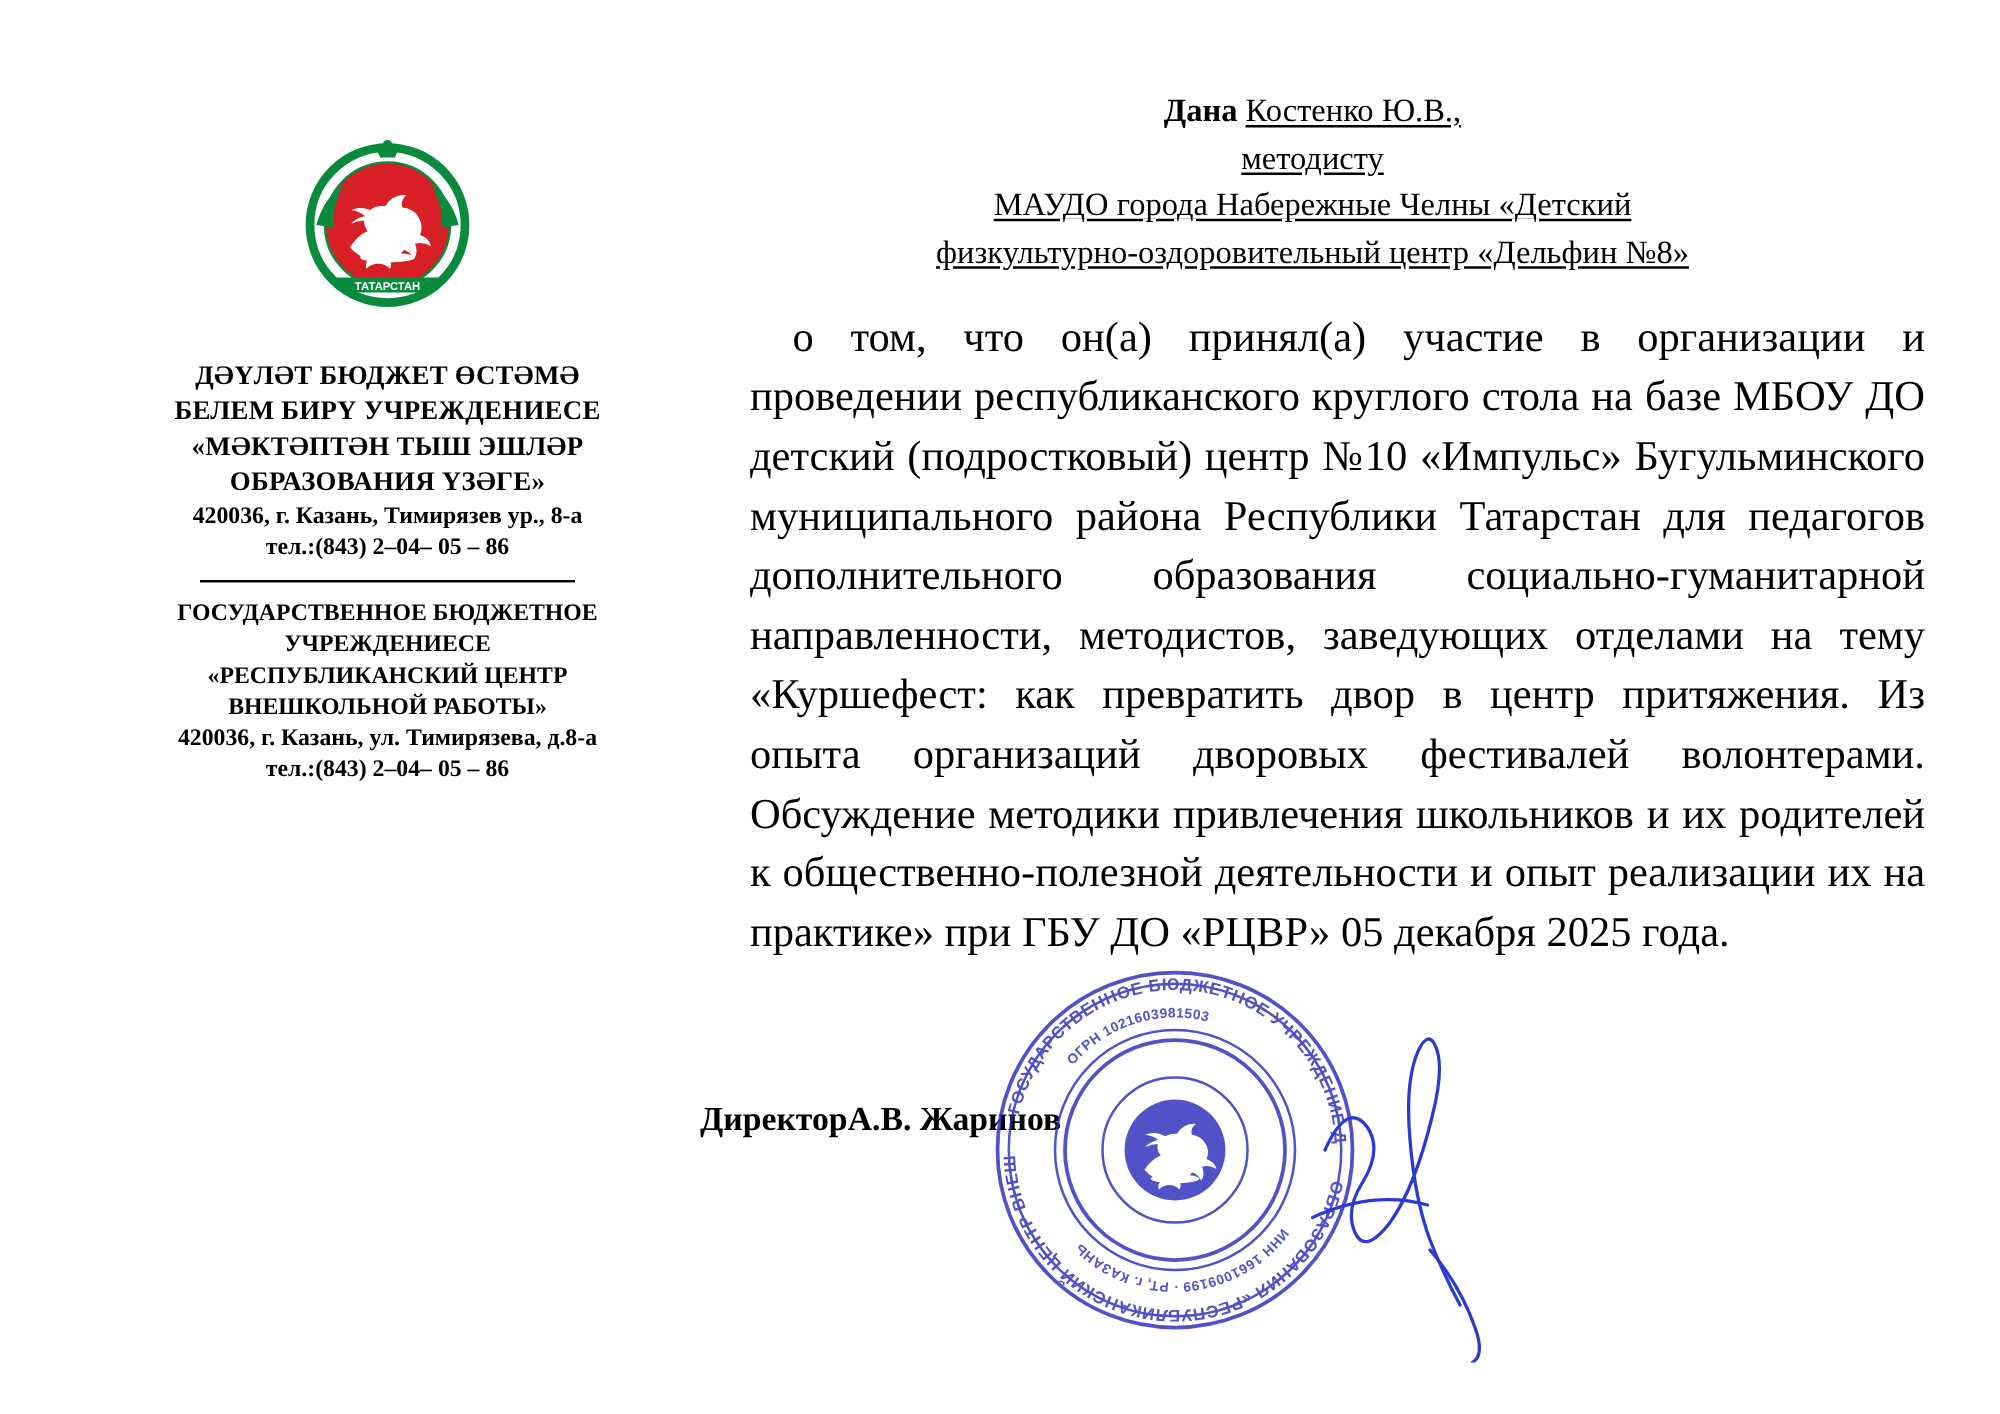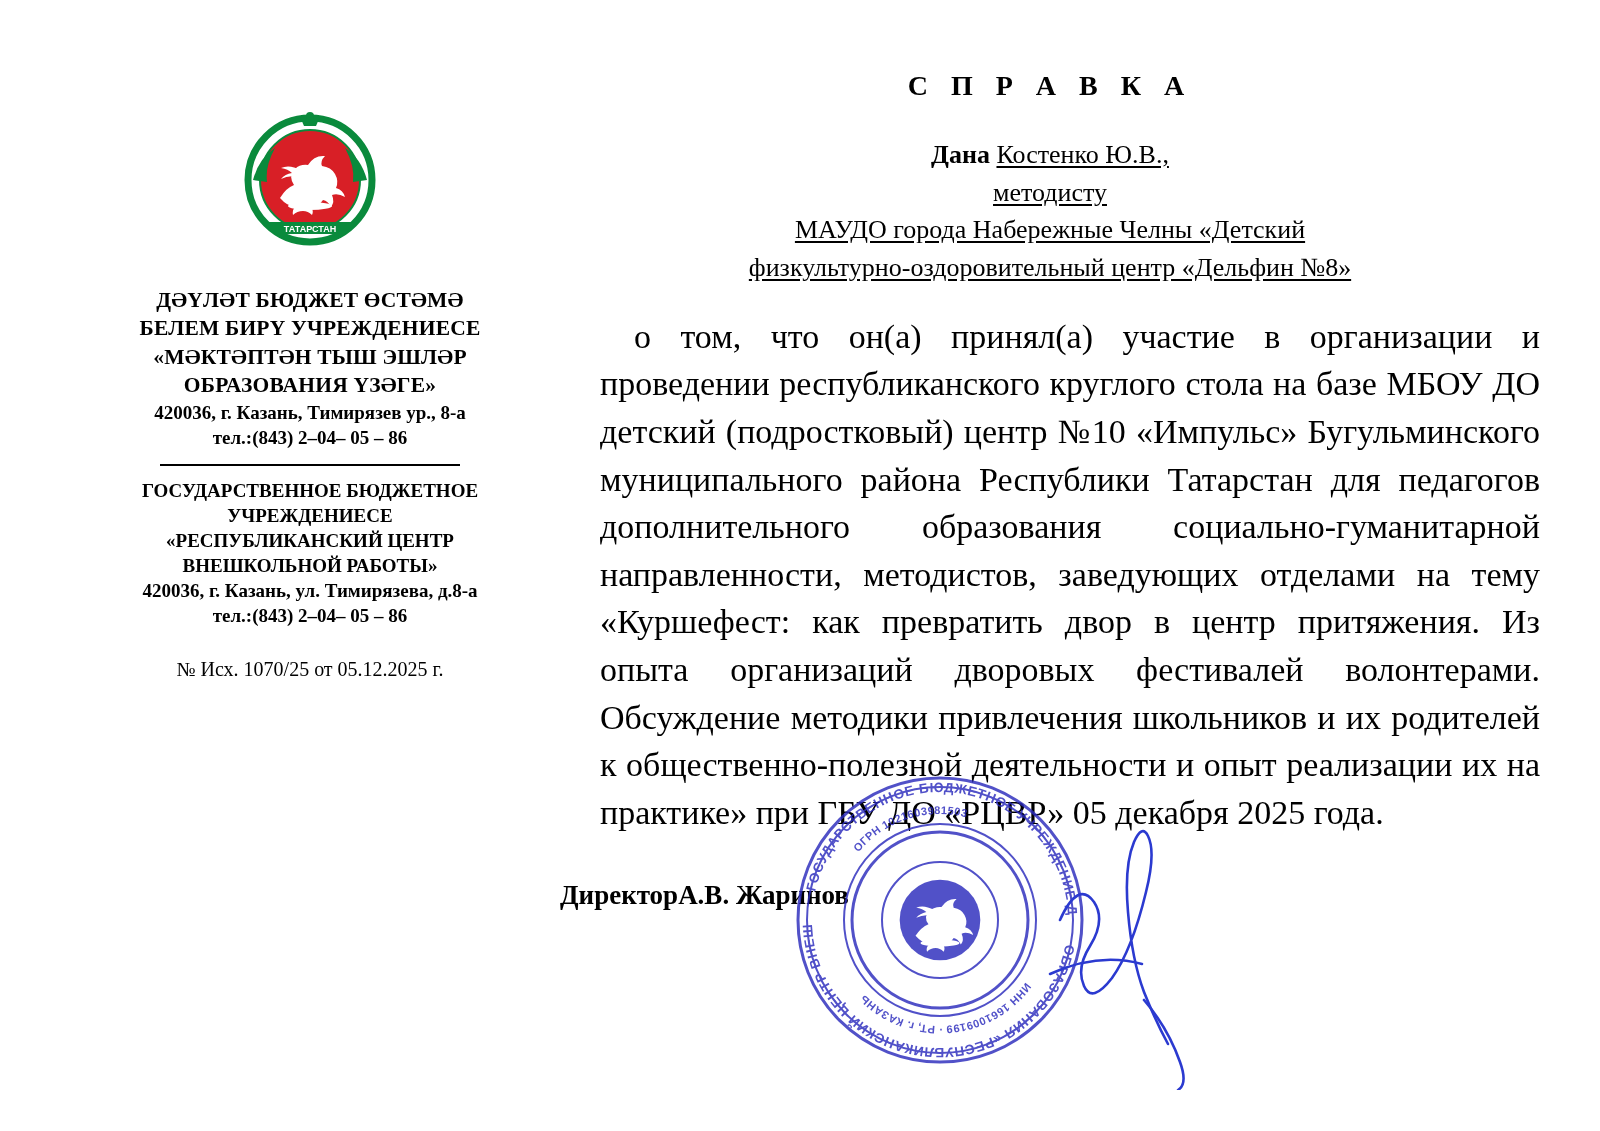--- a/index.html
+++ b/index.html
@@ -182,26 +182,24 @@
 
     <div class="lh-block">
       <div class="lh-line-md">ГОСУДАРСТВЕННОЕ БЮДЖЕТНОЕ</div>
       <div class="lh-line-md">УЧРЕЖДЕНИЕСЕ</div>
       <div class="lh-line-md">«РЕСПУБЛИКАНСКИЙ  ЦЕНТР</div>
       <div class="lh-line-md">ВНЕШКОЛЬНОЙ  РАБОТЫ»</div>
       <div class="lh-line-sm">420036, г. Казань, ул. Тимирязева, д.8-а</div>
       <div class="lh-line-sm">тел.:(843)  2–04– 05 – 86</div>
     </div>
 
-    <div class="lh-outgoing">№ Исх. 1070/25 от 05.12.2025 г.</div>
   </div>
 
   <div class="body-col">
 
-    <div class="doc-title">С П Р А В К А</div>
 
     <div class="given-block">
       <div class="given-line">
         <span class="plain">Дана</span>
         <span class="ital">Костенко Ю.В.,</span>
       </div>
       <div class="given-line">
         <span class="ital">методисту</span>
       </div>
       <div class="given-line">

